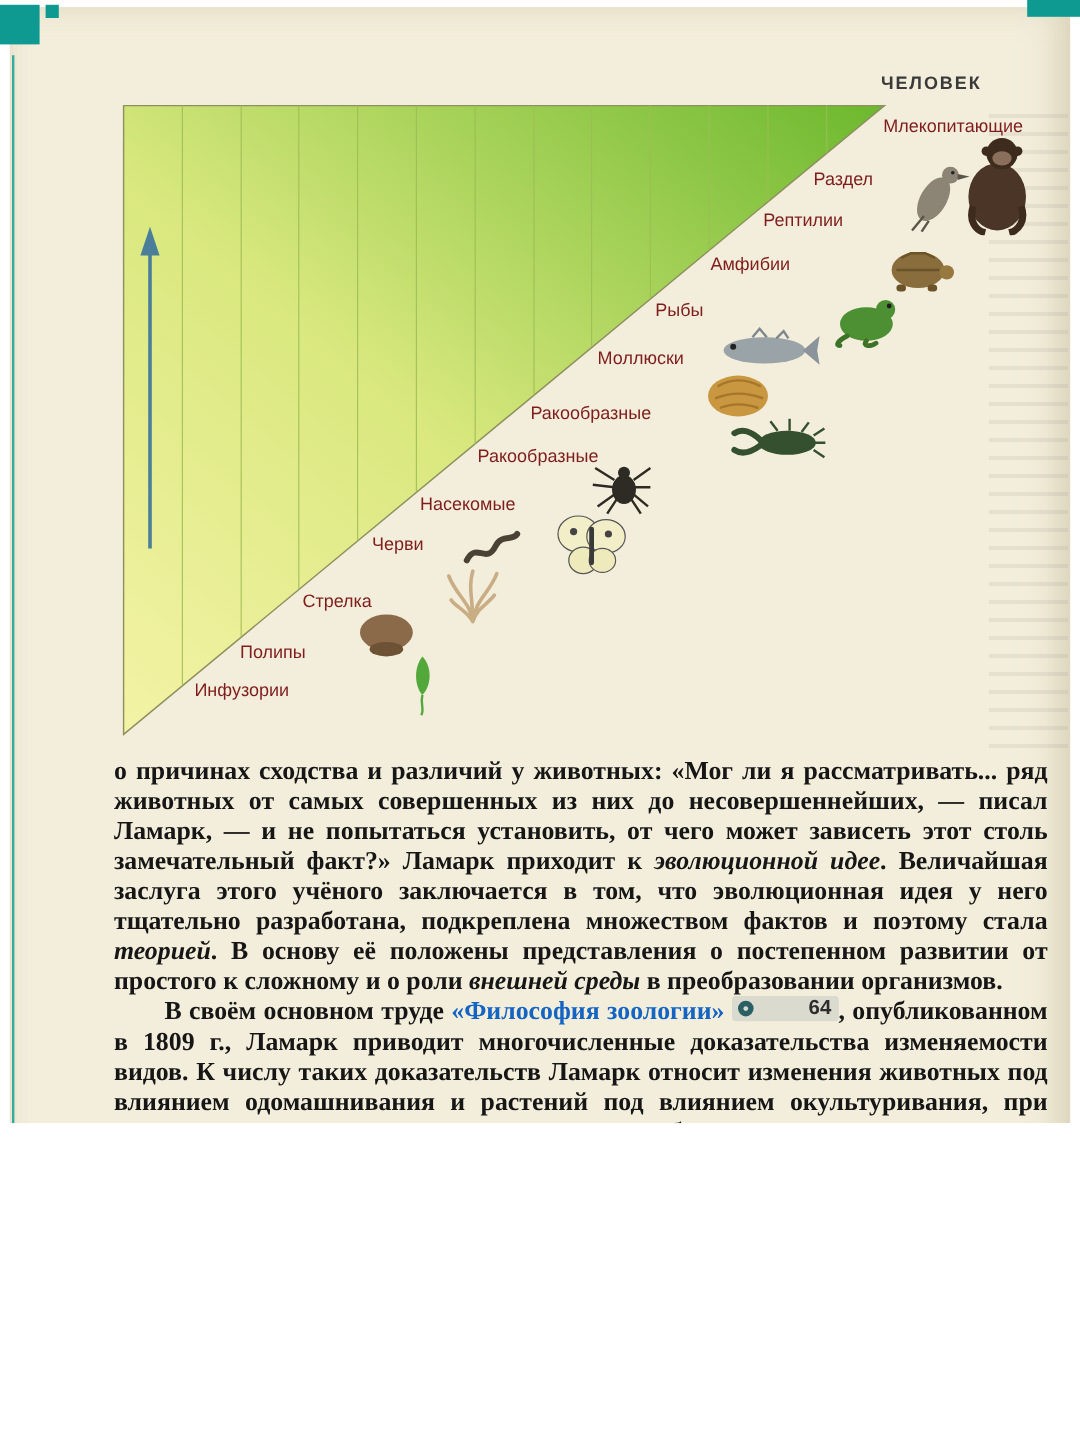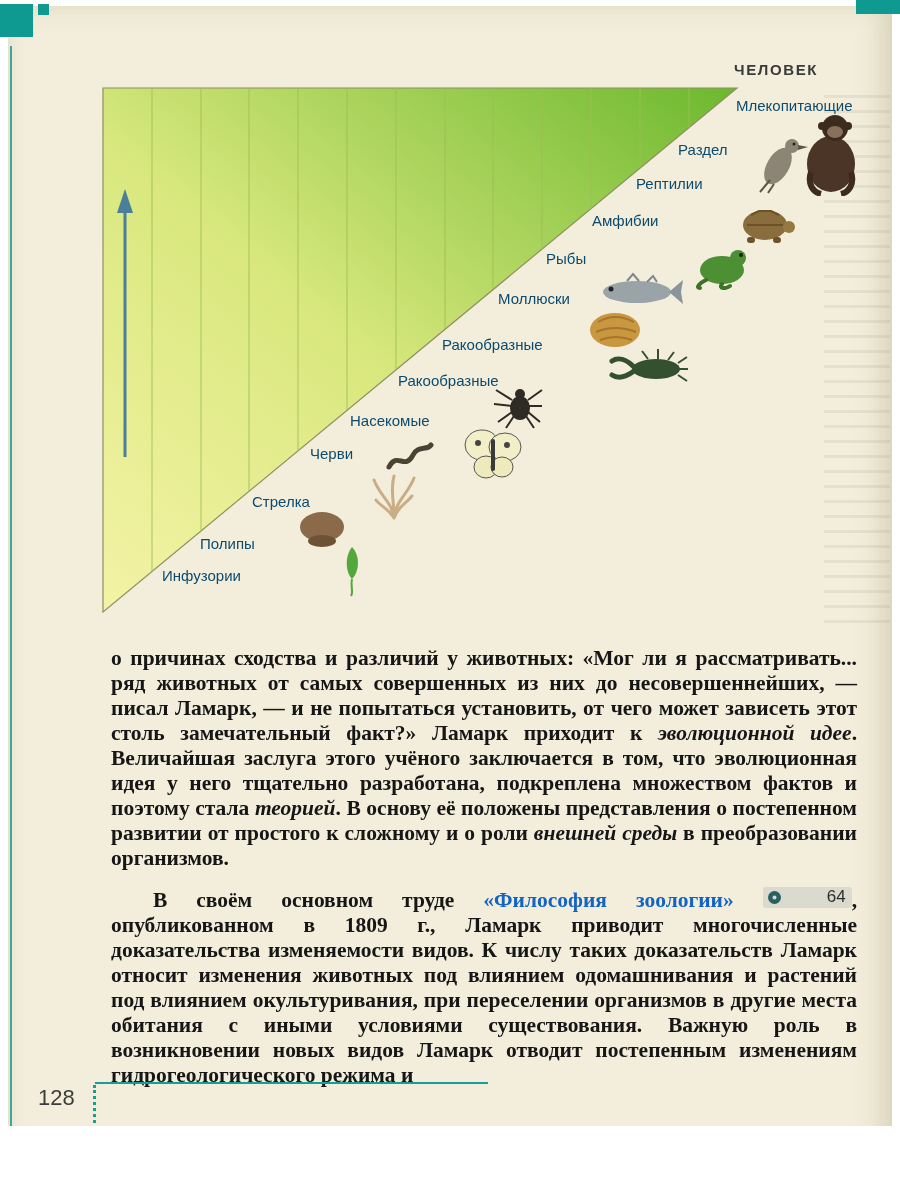--- a/index.html
+++ b/index.html
@@ -1,48 +1,48 @@
 <!DOCTYPE html>
 <html><head>
 <meta charset="utf-8">
 <style>
   html,body{margin:0;padding:0;background:#ffffff;}
-  .scan{position:relative;width:900px;height:1126px;background:#ffffff;overflow:hidden;
+  .scan{position:relative;width:900px;height:936px;background:#ffffff;overflow:hidden;
         font-family:"Liberation Sans",sans-serif;}
   .paper{position:absolute;left:8px;top:6px;width:884px;height:1150px;background:#f3eedb;
          box-shadow:inset -14px 0 26px rgba(190,180,150,.35), inset 0 -10px 18px rgba(200,190,160,.3);}
   .bleed{position:absolute;right:10px;top:95px;width:66px;height:540px;opacity:.10;pointer-events:none;
          background:repeating-linear-gradient(180deg,#6b6b5e 0 3px,transparent 3px 15px);}
   
   .corner-tl{position:absolute;left:0;top:4px;width:33px;height:33px;background:#0f9a91;}
   .corner-tl2{position:absolute;left:38px;top:4px;width:11px;height:11px;background:#0f9a91;}
   .corner-tr{position:absolute;right:0;top:0;width:44px;height:14px;background:#0f9a91;}
   .edge-left{position:absolute;left:10px;top:46px;width:2px;height:1100px;background:#16a096;opacity:.85;}
   
   .header{position:absolute;top:61px;right:82px;font-size:15px;font-weight:600;
           letter-spacing:1.6px;color:#3a3a3a;}
   
   .figure{position:absolute;left:100px;top:85px;width:775px;height:545px;}
   .fig-bg{position:absolute;left:0;top:0;}
-  .taxon-label{position:absolute;font-size:15px;color:#0c4a6e;white-space:nowrap;}
+  .taxon-label{position:absolute;font-size:15px;color:#7f1d1d;white-space:nowrap;}
   .animal{position:absolute;line-height:0;}
   .fig-caption{position:absolute;left:445px;top:437px;width:328px;
                font-size:15.5px;line-height:1.32;color:#1b1b1b;}
   .fig-caption b{font-weight:700;}
   
   .body-text{position:absolute;left:95px;top:630px;width:778px;
              font-family:"Liberation Serif",serif;font-weight:700;font-size:21.5px;
              line-height:25px;color:#161616;text-align:justify;}
-  .body-text p{margin:16px;}
+  .body-text p{margin:0;}
   .body-text p.indent{text-indent:42px;}
   .body-text span.italic{font-style:italic;}
   .body-text span.accent{color:#1464c4;}
   .cd-badge{display:inline-flex;align-items:center;gap:3px;background:#dadace;
             border-radius:3px;padding:0 6px 1px 4px;font-family:"Liberation Sans",sans-serif;
-            font-size:17px;font-weight:400;color:#2e2e2e;line-height:20px;vertical-align:2px;}
+            font-size:17px;font-weight:700;color:#2e2e2e;line-height:20px;vertical-align:2px;}
   
   .footer-rule{position:absolute;left:95px;top:1082px;width:393px;height:2px;background:#14a096;}
   .footer-dots{position:absolute;left:93px;top:1085px;height:86px;width:0;
                border-left:3px dotted #14a096;}
   .page-number{position:absolute;left:38px;top:1085px;font-size:22px;color:#3c3c3c;}
   .footer-text{position:absolute;left:112px;top:1090px;font-size:16px;color:#0e968d;font-weight:600;}
   .footer-text b{font-weight:800;margin-right:4px;}
 </style>
 </head>
 <body>

